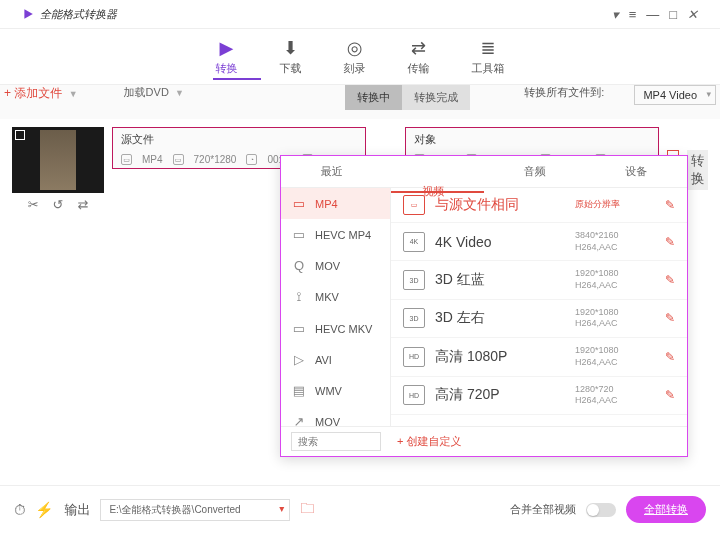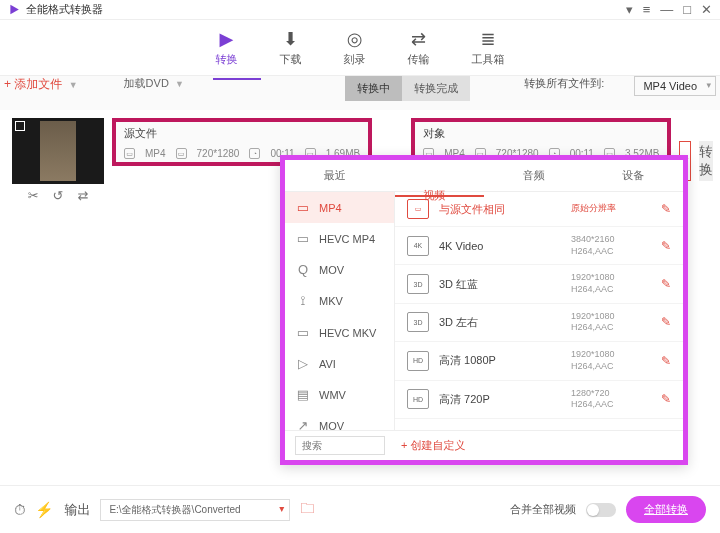--- a/index.html
+++ b/index.html
@@ -1,18 +1,18 @@
 <!DOCTYPE html>
 <html><head>
 <meta charset="utf-8">
 <style>
 * { margin: 0; padding: 0; box-sizing: border-box; font-family: "Microsoft YaHei", sans-serif; }
 body { width: 720px; height: 533px; background: #fff; font-size: 11px; color: #333; position: relative; overflow: hidden; }
 
-.titlebar { height: 20px; display: flex; align-items: center; padding: 0 8px; border-bottom: 1px solid #eee; }
+.titlebar { height: 29px; display: flex; align-items: center; padding: 0 22px; border-bottom: 1px solid #eee; font-style: italic; }
 .titlebar .logo { width: 12px; height: 12px; background: #7b3fd4; clip-path: polygon(20% 10%, 90% 50%, 20% 90%); margin-right: 6px; }
 .titlebar .spacer { flex: 1; }
 .titlebar .ctrl { margin-left: 10px; font-size: 13px; color: #666; cursor: pointer; }
 
 .tabs { height: 56px; display: flex; justify-content: center; align-items: center; gap: 42px; border-bottom: 1px solid #eee; }
 .tab { display: flex; flex-direction: column; align-items: center; gap: 2px; color: #555; cursor: pointer; font-size: 11px; }
 .tab.active { color: #7b3fd4; }
 .tab .ico { font-size: 18px; }
 .tabs .underline { position: absolute; height: 2px; width: 48px; background: #7b3fd4; top: 78px; left: 213px; }
 
@@ -26,43 +26,43 @@
 .target-all { margin-left: 30px; color: #555; }
 .target-sel { border: 1px solid #ccc; padding: 3px 18px 3px 8px; margin-left: 6px; font-size: 11px; cursor: pointer; position: relative; }
 .target-sel::after { content: "▾"; position: absolute; right: 4px; color: #999; font-size: 9px; }
 
 .row { display: flex; align-items: flex-start; padding: 8px 12px; gap: 8px; }
 .thumb { width: 92px; height: 66px; background: #1a1a1a; position: relative; display: flex; align-items: center; justify-content: center; }
 .thumb .inner { width: 36px; height: 60px; background: linear-gradient(180deg,#6b5d4a,#8b7a62); }
 .thumb .cb { position: absolute; top: 3px; left: 3px; width: 10px; height: 10px; border: 1px solid #fff; }
 .tools { display: flex; gap: 14px; margin-top: 4px; justify-content: center; color: #777; font-size: 13px; }
 
-.panel { flex: 1; border: 4px solid #be185d; background: #fafafa; }
+.panel { flex: 1; border: 1px solid #be185d; background: #fafafa; }
 .panel-head { padding: 4px 8px; font-size: 11px; color: #444; }
 .panel-meta { display: flex; gap: 10px; padding: 3px 8px; font-size: 10px; color: #888; align-items: center; }
 .meta-ico { width: 11px; height: 11px; border: 1px solid #aaa; border-radius: 2px; display: inline-flex; align-items: center; justify-content: center; font-size: 7px; }
 
 .arrow-mid { align-self: center; color: #bbb; font-size: 18px; padding: 0 4px; }
 .fmt-btn { width: 26px; height: 40px; border: 1px solid #e04a3f; display: flex; align-items: center; justify-content: center; color: #e04a3f; cursor: pointer; align-self: center; font-size: 10px; }
 .convert-btn { width: 66px; height: 40px; background: #eee; border: none; color: #555; cursor: pointer; align-self: center; }
 
-.dropdown { position: absolute; top: 155px; left: 280px; width: 408px; background: #fff; border: 5px solid #d946ef; box-shadow: 0 3px 12px rgba(0,0,0,.15); z-index: 50; }
+.dropdown { position: absolute; top: 155px; left: 280px; width: 408px; background: #fff; border: 1px solid #d946ef; box-shadow: 0 3px 12px rgba(0,0,0,.15); z-index: 50; }
 .dd-tabs { display: flex; height: 32px; border-bottom: 1px solid #eee; }
 .dd-tab { flex: 1; display: flex; align-items: center; justify-content: center; font-size: 11px; color: #666; cursor: pointer; }
 .dd-tab.active { color: #e04a3f; border-bottom: 2px solid #e04a3f; margin-top: 35px; }
 .dd-body { display: flex; height: 238px; }
 .dd-left { width: 110px; border-right: 1px solid #eee; overflow-y: auto; }
 .dd-left .fmt { display: flex; align-items: center; gap: 8px; padding: 8px 10px; font-size: 11px; color: #555; cursor: pointer; }
 .dd-left .fmt.active { background: #fdecea; color: #e04a3f; }
 .dd-left .fmt .fi { width: 16px; text-align: center; color: #888; font-size: 13px; }
 .dd-left .fmt.active .fi { color: #e04a3f; }
 .dd-right { flex: 1; overflow-y: auto; }
 .preset { display: flex; align-items: center; padding: 7px 12px; border-bottom: 1px solid #f3f3f3; gap: 10px; cursor: pointer; }
 .preset .pi { width: 22px; height: 20px; border: 1px solid #999; border-radius: 2px; display: flex; align-items: center; justify-content: center; font-size: 7px; color: #666; }
-.preset .pn { flex: 1; font-size: 11px; color: #444; }
+.preset .pn { flex: 1; font-size: 14px; color: #444; }
 .preset .pd { width: 80px; font-size: 9px; color: #999; line-height: 1.3; }
 .preset .ed { color: #e04a3f; font-size: 12px; }
 .preset.orig .pn, .preset.orig .pd, .preset.orig .pi { color: #e04a3f; border-color: #e04a3f; }
 .dd-foot { height: 30px; border-top: 1px solid #eee; display: flex; align-items: center; padding: 0 10px; gap: 16px; }
 .dd-foot input { border: 1px solid #ddd; padding: 3px 6px; font-size: 10px; width: 90px; }
 .dd-foot .add { color: #e04a3f; font-size: 11px; cursor: pointer; }
 
 .footer { position: absolute; bottom: 0; left: 0; right: 0; height: 48px; border-top: 1px solid #eee; display: flex; align-items: center; padding: 0 14px; gap: 10px; background: #fff; }
 .footer .fico { color: #777; font-size: 15px; }
 .footer .outlbl { color: #555; font-size: 13px; margin-left: 0; }

